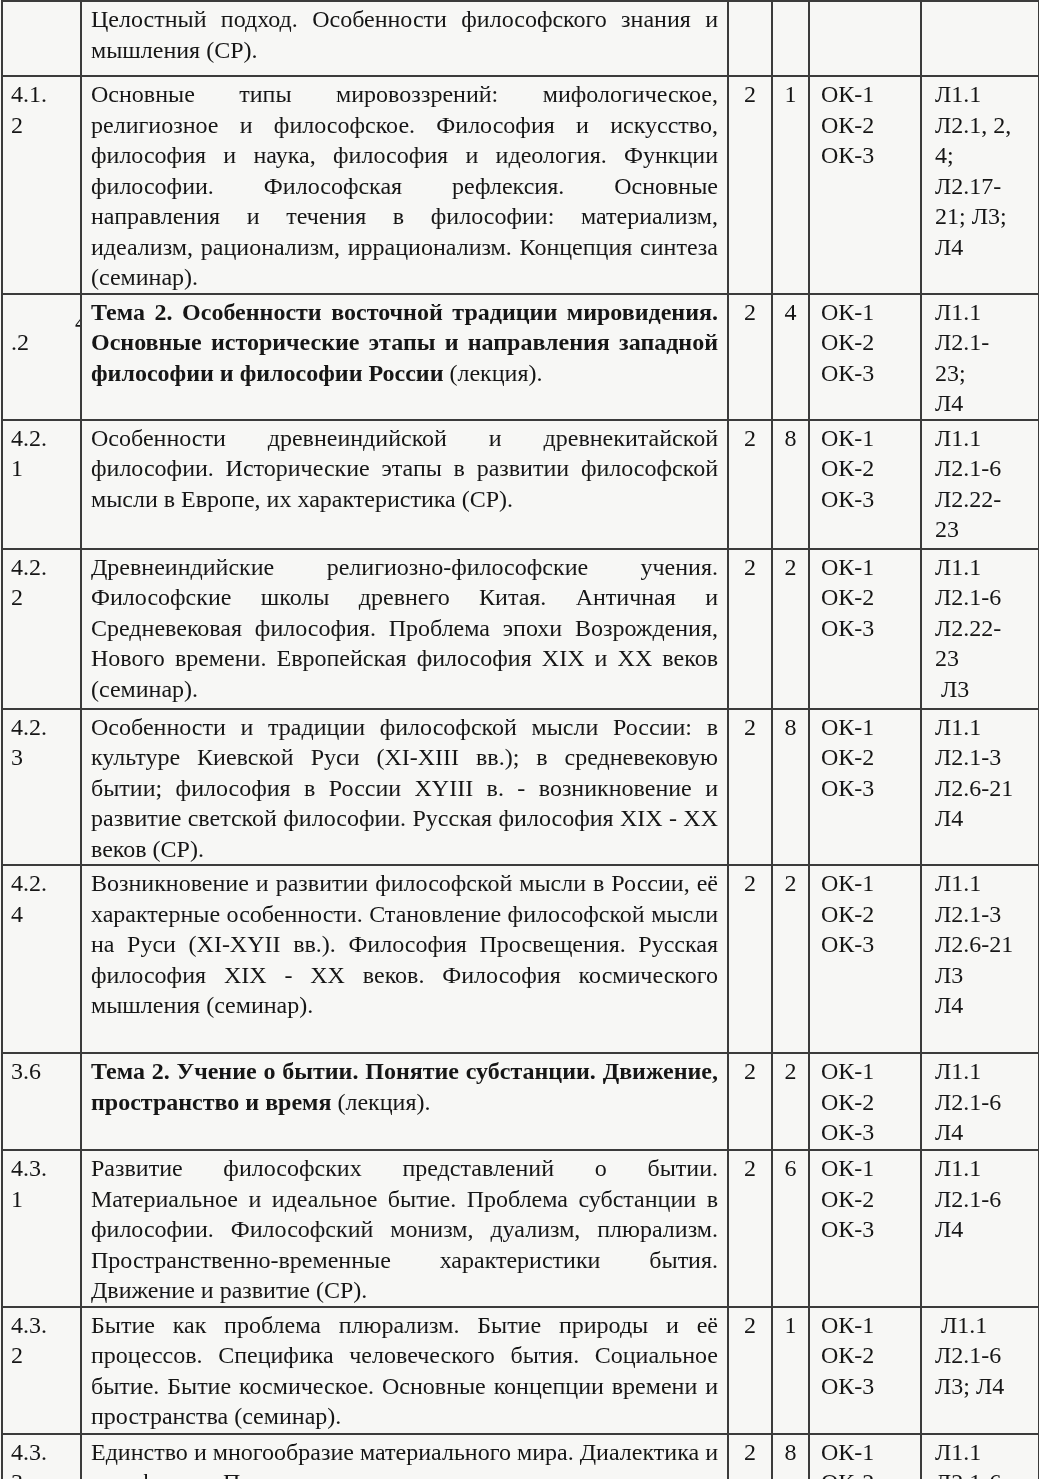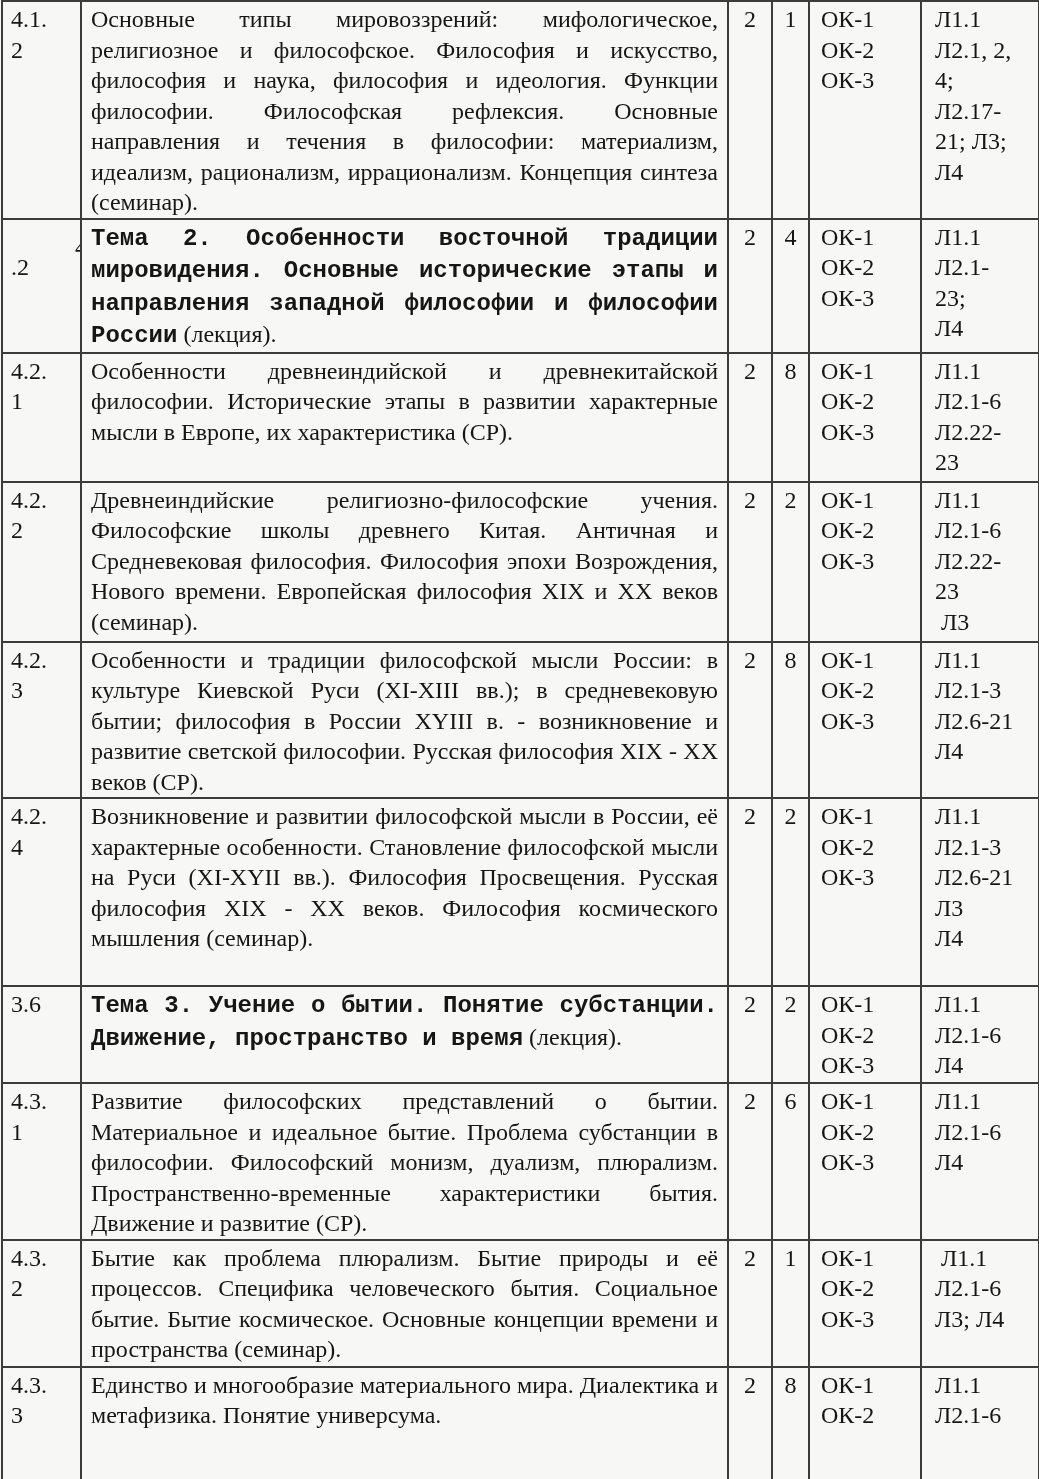--- a/index.html
+++ b/index.html
@@ -39,21 +39,21 @@
     position: absolute;
     top: 12px;
     right: -7px;
     font-size: 24px;
   }
 
   td.c-text {
     padding: 2px 9px 0 9px;
     text-align: justify;
   }
-  td.c-text .b { font-weight: bold; font-family: Liberation Mono, monospace; }
+  td.c-text .b { font-weight: bold; }
 
   td.c-h1, td.c-h2 {
     text-align: center;
     padding-top: 2px;
     white-space: pre-wrap;
   }
 
   td.c-comp {
     padding: 2px 0 0 11px;
     white-space: pre-wrap;
@@ -73,20 +73,28 @@
     <colgroup>
       <col style="width:79px">
       <col style="width:647px">
       <col style="width:44px">
       <col style="width:37px">
       <col style="width:112px">
       <col style="width:118px">
     </colgroup>
     <tbody>
 
+      <tr style="height:75px">
+        <td class="c-num"><span></span></td>
+        <td class="c-text"><span>Целостный подход. Особенности философского знания и мышления (СР).</span></td>
+        <td class="c-h1"><span></span></td>
+        <td class="c-h2"><span></span></td>
+        <td class="c-comp"><span></span></td>
+        <td class="c-lit"><span></span></td>
+      </tr>
 
       <tr style="height:213px">
         <td class="c-num"><span>4.1.
 2</span></td>
         <td class="c-text"><span>Основные типы мировоззрений: мифологическое, религиозное и философское. Философия и искусство, философия и наука, философия и идеология. Функции философии. Философская рефлексия. Основные направления и течения в философии: материализм, идеализм, рационализм, иррационализм. Концепция синтеза (семинар).</span></td>
         <td class="c-h1"><span>2</span></td>
         <td class="c-h2"><span>1</span></td>
         <td class="c-comp"><span>ОК-1
 ОК-2
 ОК-3</span></td>
@@ -109,36 +117,36 @@
 ОК-3</span></td>
         <td class="c-lit"><span>Л1.1
 Л2.1-
 23;
 Л4</span></td>
       </tr>
 
       <tr style="height:129px">
         <td class="c-num"><span>4.2.
 1</span></td>
-        <td class="c-text"><span>Особенности древнеиндийской и древнекитайской философии. Исторические этапы в развитии характерные мысли в Европе, их характеристика (СР).</span></td>
+        <td class="c-text"><span>Особенности древнеиндийской и древнекитайской философии. Исторические этапы в развитии философской мысли в Европе, их характеристика (СР).</span></td>
         <td class="c-h1"><span>2</span></td>
         <td class="c-h2"><span>8</span></td>
         <td class="c-comp"><span>ОК-1
 ОК-2
 ОК-3</span></td>
         <td class="c-lit"><span>Л1.1
 Л2.1-6
 Л2.22-
 23</span></td>
       </tr>
 
       <tr style="height:160px">
         <td class="c-num"><span>4.2.
 2</span></td>
-        <td class="c-text"><span>Древнеиндийские религиозно-философские учения. Философские школы древнего Китая. Античная и Средневековая философия. Философия эпохи Возрождения, Нового времени. Европейская философия XIX и XX веков (семинар).</span></td>
+        <td class="c-text"><span>Древнеиндийские религиозно-философские учения. Философские школы древнего Китая. Античная и Средневековая философия. Проблема эпохи Возрождения, Нового времени. Европейская философия XIX и XX веков (семинар).</span></td>
         <td class="c-h1"><span>2</span></td>
         <td class="c-h2"><span>2</span></td>
         <td class="c-comp"><span>ОК-1
 ОК-2
 ОК-3</span></td>
         <td class="c-lit"><span>Л1.1
 Л2.1-6
 Л2.22-
 23
  Л3</span></td>
@@ -170,21 +178,21 @@
 ОК-3</span></td>
         <td class="c-lit"><span>Л1.1
 Л2.1-3
 Л2.6-21
 Л3
 Л4</span></td>
       </tr>
 
       <tr style="height:97px">
         <td class="c-num"><span>3.6</span></td>
-        <td class="c-text"><span class="b">Тема 3. Учение о бытии. Понятие субстанции. Движение, пространство и время</span> <span>(лекция).</span></td>
+        <td class="c-text"><span class="b">Тема 2. Учение о бытии. Понятие субстанции. Движение, пространство и время</span> <span>(лекция).</span></td>
         <td class="c-h1"><span>2</span></td>
         <td class="c-h2"><span>2</span></td>
         <td class="c-comp"><span>ОК-1
 ОК-2
 ОК-3</span></td>
         <td class="c-lit"><span>Л1.1
 Л2.1-6
 Л4</span></td>
       </tr>
 

